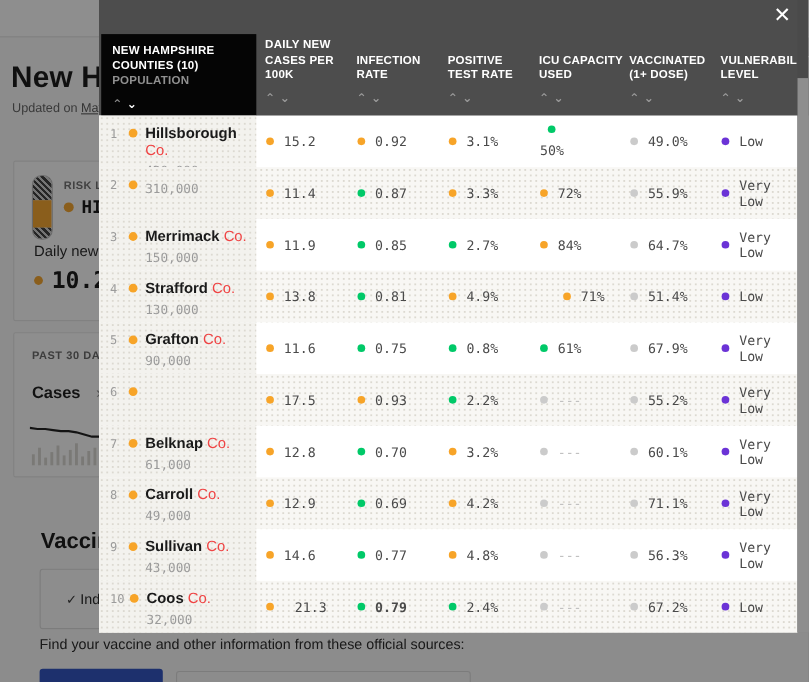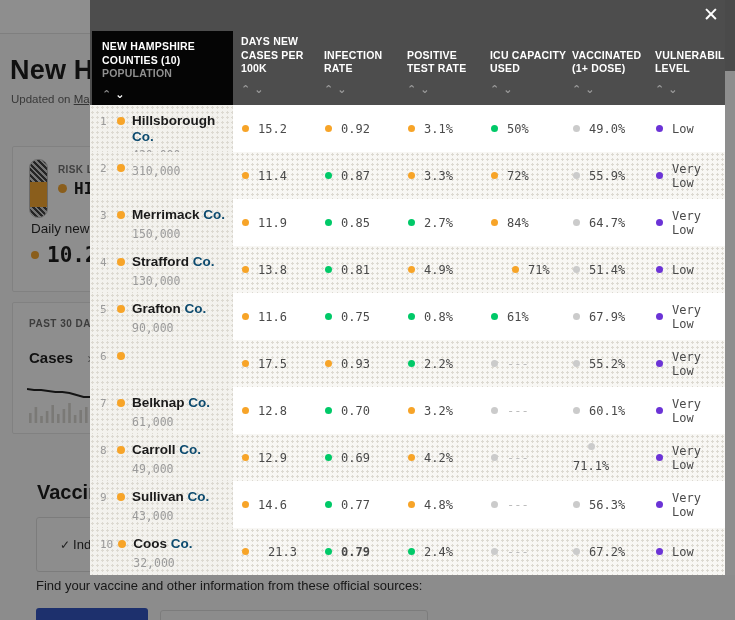--- a/index.html
+++ b/index.html
@@ -48,21 +48,21 @@
   .mcol.active .arr .up{color:#8a8a8a;}
   .tbody{position:absolute;left:0;top:105px;width:635px;}
   .trow{position:relative;height:47px;cursor:pointer;}
   .dotpat{background-image:radial-gradient(#dcd9d1 1px,transparent 1.2px);background-size:5px 5px;}
   .countybg{position:absolute;left:0;top:0;width:143px;height:100%;background-color:#f3f2ee;}
   .trow:nth-child(even) .rowbg{position:absolute;inset:0;background-color:#f8f7f4;}
   .ccell{position:absolute;left:0;top:0;width:143px;height:100%;display:flex;align-items:flex-start;padding:8px 0 0 10px;box-sizing:border-box;}
   .rank{font-family:"DejaVu Sans Mono",monospace;font-size:11px;color:#9b9b9b;min-width:12px;margin-top:2px;}
   .ccell .dot{margin:4px 7px 0 5px;}
   .cname{font-size:13.5px;font-weight:bold;color:#1a1a1a;line-height:1.15;}
-  .cname .co{font-weight:bold;color:#0c4a6e;}
+  .cname .co{font-weight:normal;color:#ef4444;}
   .cpop{font-family:"DejaVu Sans Mono",monospace;font-size:11.5px;color:#9b9b9b;margin-top:4px;}
   .vcell{position:absolute;top:50%;transform:translateY(-50%);display:flex;align-items:center;gap:9px;}
   .vcell .val{font-family:"DejaVu Sans Mono",monospace;font-size:12px;color:#4a4a4a;}
   .vcell .val.dim{color:#bdbdbd;}
   .scrollstrip{position:absolute;right:0;top:0;width:10px;height:575px;background:#4a4a4a;cursor:pointer;}
   .thumb{position:absolute;left:0;top:71px;width:10px;height:504px;background:#8e8e8e;}
 </style>
 </head>
 <body>
 
@@ -132,21 +132,21 @@
 
   <div class="modal">
     <div class="mhead" id="mhead">
       <div class="close">✕</div>
     <div class="mcol active" style="left: 2px; width: 141px;">
           <div class="lbl">NEW HAMPSHIRE COUNTIES (10)</div>
           <div class="sub">POPULATION</div>
           <div class="arr"><span class="up">⌃</span><span class="dn">⌄</span></div>
         </div>
         <div class="mcol" style="left: 151px; width: 80px;">
-          <div class="lbl">DAYS NEW CASES PER 100K</div>
+          <div class="lbl">DAILY NEW CASES PER 100K</div>
           <div class="arr"><span class="up">⌃</span><span class="dn">⌄</span></div>
         </div>
         <div class="mcol" style="left: 234px; width: 80px;">
           <div class="lbl">INFECTION RATE</div>
           <div class="arr"><span class="up">⌃</span><span class="dn">⌄</span></div>
         </div>
         <div class="mcol" style="left: 317px; width: 80px;">
           <div class="lbl">POSITIVE TEST RATE</div>
           <div class="arr"><span class="up">⌃</span><span class="dn">⌄</span></div>
         </div>
@@ -180,21 +180,21 @@
             <span class="val">15.2</span>
           </div>
           <div class="vcell" style="left: 235px;">
             <span class="dot d7" style="background:#F7A428"></span>
             <span class="val">0.92</span>
           </div>
           <div class="vcell" style="left: 318px;">
             <span class="dot d7" style="background:#F7A428"></span>
             <span class="val">3.1%</span>
           </div>
-          <div class="vcell" style="left: 401px;">
+          <div class="vcell" style="left: 401px; flex-direction: column;">
             <span class="dot d7" style="background:#00C968"></span>
             <span class="val">50%</span>
           </div>
           <div class="vcell" style="left: 483px;">
             <span class="dot d7" style="background:#CBCBCB"></span>
             <span class="val">49.0%</span>
           </div>
           <div class="vcell" style="left: 566px;">
             <span class="dot d7" style="background:#6B33D6"></span>
             <span class="val">Low</span>
@@ -431,21 +431,21 @@
             <span class="val">0.69</span>
           </div>
           <div class="vcell" style="left: 318px;">
             <span class="dot d7" style="background:#F7A428"></span>
             <span class="val">4.2%</span>
           </div>
           <div class="vcell" style="left: 401px;">
             <span class="dot d7" style="background:#CBCBCB"></span>
             <span class="val dim">---</span>
           </div>
-          <div class="vcell" style="left: 483px; flex-direction: column;">
+          <div class="vcell" style="left: 483px;">
             <span class="dot d7" style="background:#CBCBCB"></span>
             <span class="val">71.1%</span>
           </div>
           <div class="vcell" style="left: 566px;">
             <span class="dot d7" style="background:#6B33D6"></span>
             <span class="val">Very Low</span>
           </div>
         </div>
         <div class="trow">
           <div class="rowbg dotpat"></div>

